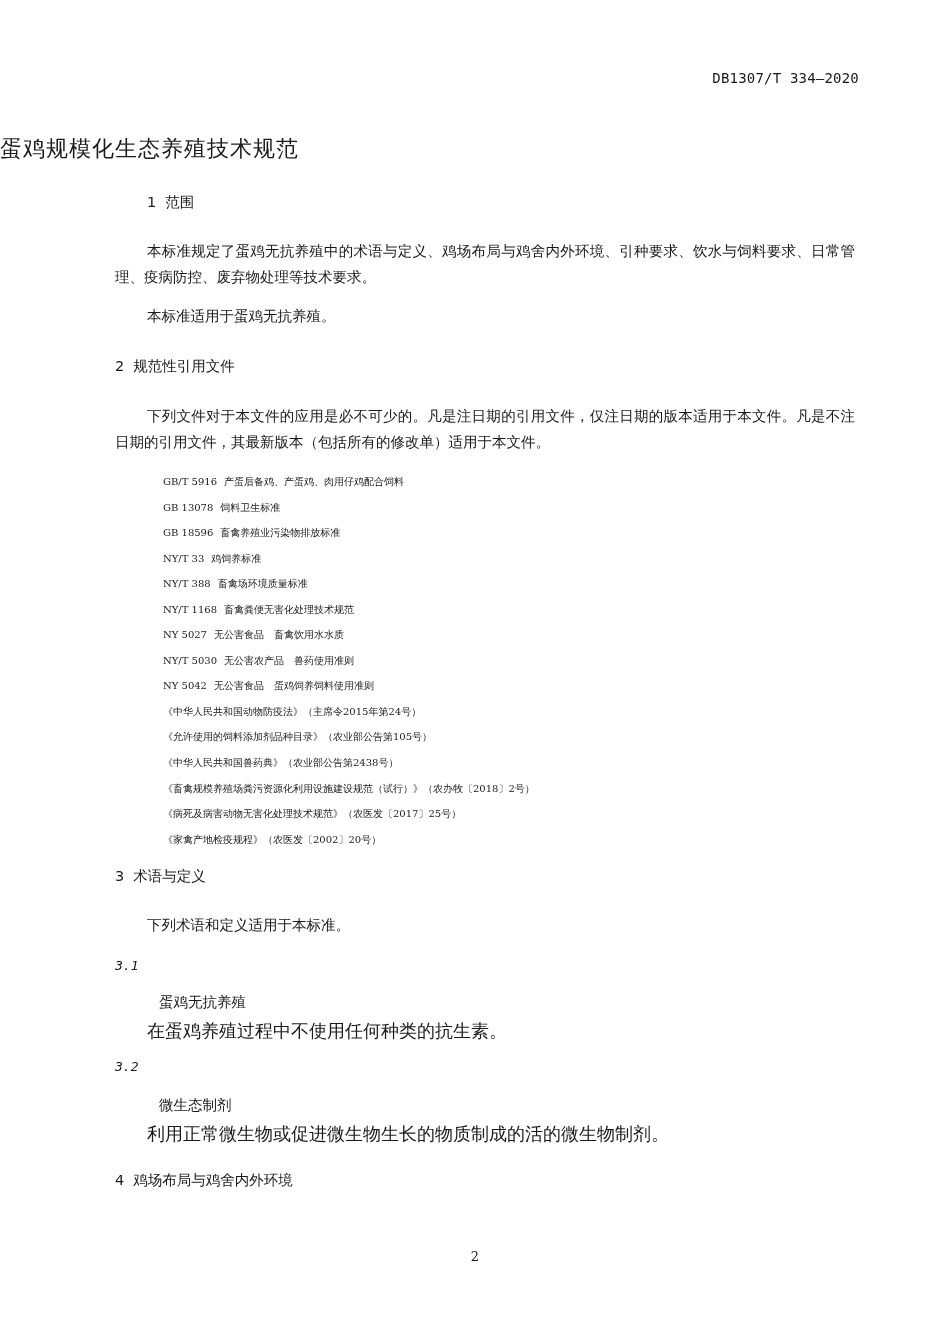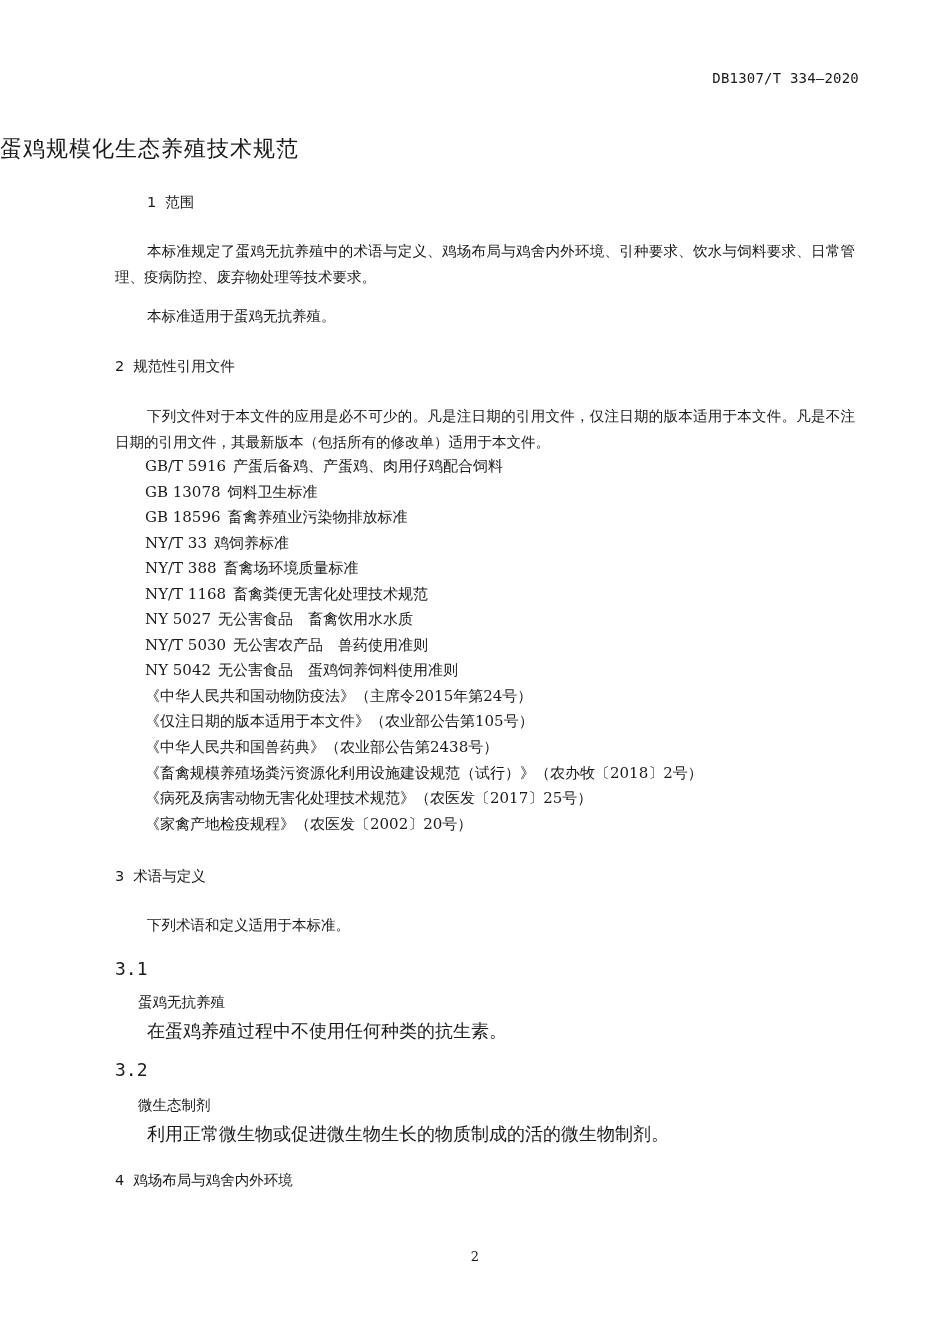--- a/index.html
+++ b/index.html
@@ -41,31 +41,33 @@
     .para {
       left: 115px;
       width: 740px;
       white-space: normal;
       font-size: 14.5px;
       line-height: 26px;
       text-indent: 32px;
       text-align: justify;
     }
     .ref {
-      left: 145px;
-      font-size: 15px;
+      left: 163px;
+      font-size: 10px;
+      margin-top: 18px;
     }
     .ref .code { margin-right: 7px; }
     .clause-num {
       left: 115px;
       font-family: "DejaVu Sans Mono", "Liberation Mono", monospace;
-      font-size: 18px;
+      font-size: 13px;
+      font-style: italic;
     }
     .term {
-      left: 138px;
+      left: 159px;
       font-family: Liberation Mono, monospace;
       font-size: 14.5px;
       text-align: right;
     }
     .def {
       left: 147px;
       font-size: 18px;
     }
     .page-num {
       left: 0;
@@ -97,21 +99,21 @@
 <div class="abs ref" style="top:483px;"><span class="code">GB 13078</span><span>饲料卫生标准</span></div>
 <div class="abs ref" style="top:508px;"><span class="code">GB 18596</span><span>畜禽养殖业污染物排放标准</span></div>
 <div class="abs ref" style="top:534px;"><span class="code">NY/T 33</span><span>鸡饲养标准</span></div>
 <div class="abs ref" style="top:559px;"><span class="code">NY/T 388</span><span>畜禽场环境质量标准</span></div>
 <div class="abs ref" style="top:585px;"><span class="code">NY/T 1168</span><span>畜禽粪便无害化处理技术规范</span></div>
 <div class="abs ref" style="top:610px;"><span class="code">NY 5027</span><span>无公害食品　畜禽饮用水水质</span></div>
 <div class="abs ref" style="top:636px;"><span class="code">NY/T 5030</span><span>无公害农产品　兽药使用准则</span></div>
 <div class="abs ref" style="top:661px;"><span class="code">NY 5042</span><span>无公害食品　蛋鸡饲养饲料使用准则</span></div>
 
 <div class="abs ref" style="top:687px;">《中华人民共和国动物防疫法》（主席令2015年第24号）</div>
-<div class="abs ref" style="top:712px;">《仅注日期的版本适用于本文件》（农业部公告第105号）</div>
+<div class="abs ref" style="top:712px;">《允许使用的饲料添加剂品种目录》（农业部公告第105号）</div>
 <div class="abs ref" style="top:738px;">《中华人民共和国兽药典》（农业部公告第2438号）</div>
 <div class="abs ref" style="top:764px;">《畜禽规模养殖场粪污资源化利用设施建设规范（试行）》（农办牧〔2018〕2号）</div>
 <div class="abs ref" style="top:789px;">《病死及病害动物无害化处理技术规范》（农医发〔2017〕25号）</div>
 <div class="abs ref" style="top:815px;">《家禽产地检疫规程》（农医发〔2002〕20号）</div>
 
 <div class="abs heading" style="top:867px;">
   <span class="num">3</span><span>术语与定义</span>
 </div>
 <div class="abs para" style="top:912px;">下列术语和定义适用于本标准。</div>
 

